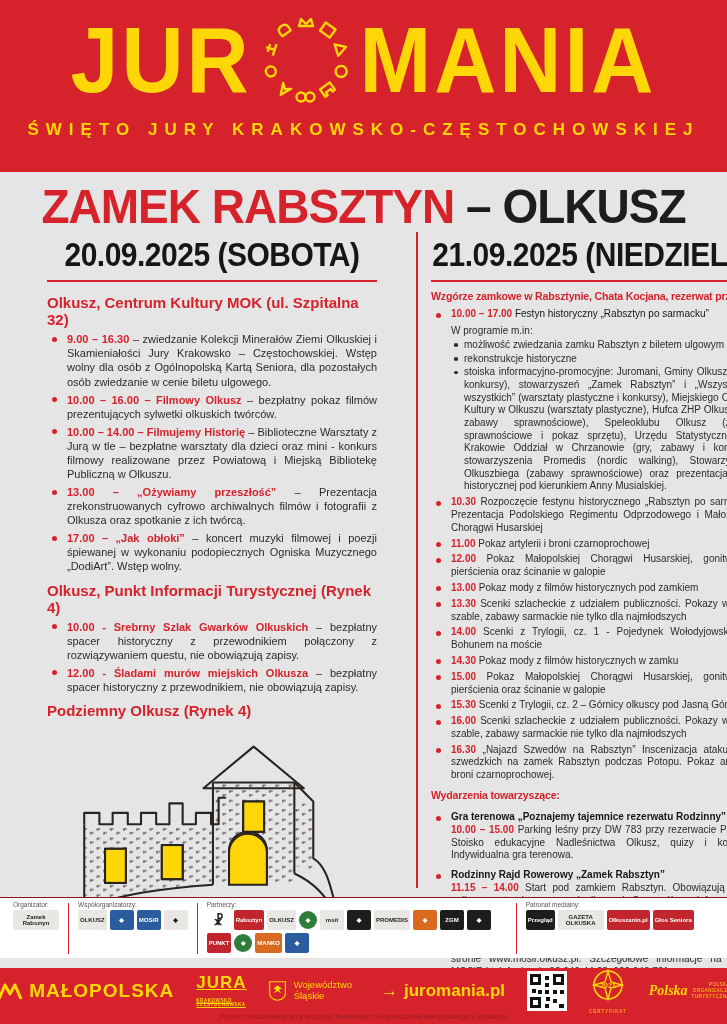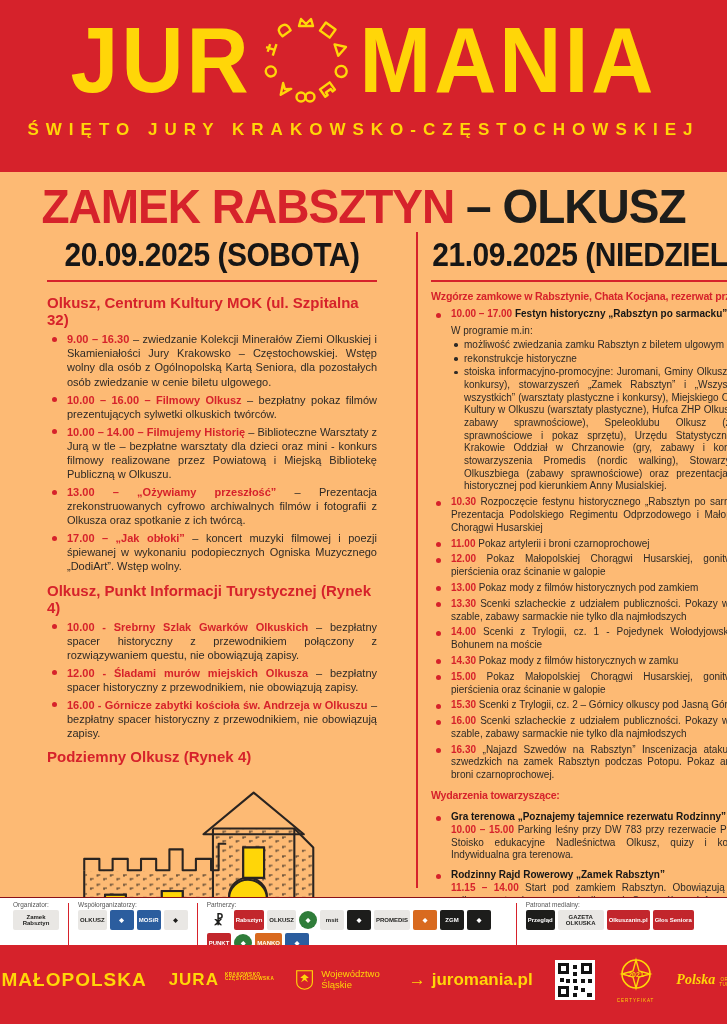--- a/index.html
+++ b/index.html
@@ -1,17 +1,17 @@
 <!DOCTYPE html>
 <html lang="pl"><head>
 <meta charset="utf-8">
 <style>
   html,body{margin:0;padding:0;}
   body{width:727px;height:1024px;font-family:"Liberation Sans",sans-serif;background:#fff;}
-  .poster{position:relative;width:727px;height:1024px;background:#fdba74;overflow:hidden;}
+  .poster{position:relative;width:727px;height:1024px;background:#e5e5e5;overflow:hidden;}
 
   
   .masthead{background:#d6222b;height:172px;box-sizing:border-box;padding-top:14px;}
   .brand{display:flex;align-items:center;justify-content:center;gap:8px;color:#ffd608;}
   .brand .word{font-size:86px;font-weight:800;letter-spacing:3px;line-height:1;transform:scaleY(1.08);}
   .subtitle{margin-top:14px;text-align:center;color:#ffd608;font-weight:700;font-size:17px;letter-spacing:7px;white-space:nowrap;}
 
   
   .event-title{text-align:center;font-weight:800;font-size:46px;letter-spacing:-1px;padding:10px 0 2px;line-height:1.05;transform:scaleY(1.05);}
   .event-title .t-red{color:#d6222b;}
@@ -23,21 +23,21 @@
   .col.right{border-left:2px solid #d6222b;padding:2px 6px 4px 13px;}
   .date-h{text-align:center;font-size:30px;font-weight:800;color:#161616;letter-spacing:-0.5px;margin:4px 0 6px;transform:scaleY(1.1);}
   .rule{border:none;border-top:2px solid #d6222b;margin:2px 0 4px;}
   .sec-title{color:#d6222b;font-weight:700;font-size:15px;margin:8px 0 3px;}
   .col.right .sec-title{font-size:10.6px;white-space:nowrap;letter-spacing:-0.2px;margin-top:4px;}
   ul.items{list-style:none;margin:0;padding:0;}
   li.item{position:relative;padding-left:20px;margin:4px 0;font-size:11px;line-height:1.28;color:#2e2a26;text-align:justify;}
   .col.right li.item{font-size:10px;margin:3px 0;}
   li.item::before{content:"";position:absolute;left:5px;top:4.5px;width:5px;height:5px;border-radius:50%;background:#d6222b;}
   .rd{color:#d6222b;font-weight:700;}
-  .bk{color:#161616;font-weight:700;}
+  .bk{color:#161616;font-weight:400;}
   .program{margin-top:4px;}
   .program-intro{font-size:10px;color:#2e2a26;margin:2px 0 1px;}
   ul.sub{list-style:none;margin:0;padding:0;}
   ul.sub li{position:relative;padding-left:13px;font-size:10px;line-height:1.27;color:#2e2a26;text-align:justify;margin:1px 0;}
   ul.sub li::before{content:"";position:absolute;left:3px;top:4.5px;width:3.5px;height:3.5px;border-radius:50%;background:#2e2a26;}
   .event-block{position:relative;padding-left:20px;margin:7px 0;font-size:10px;line-height:1.28;color:#2e2a26;text-align:justify;}
   .event-block::before{content:"";position:absolute;left:5px;top:4.5px;width:5px;height:5px;border-radius:50%;background:#d6222b;}
   .event-name{font-weight:700;color:#161616;}
   .disclaimer{margin-top:auto;font-style:italic;font-size:9.8px;line-height:1.3;color:#2e2a26;text-align:justify;padding-bottom:4px;}
   .castle-wrap{margin-top:auto;}
@@ -51,24 +51,24 @@
   .lg-tile{height:20px;min-width:24px;max-width:46px;display:flex;align-items:center;justify-content:center;font-size:6px;font-weight:700;text-align:center;line-height:1;padding:1px 2px;box-sizing:border-box;border-radius:2px;overflow:hidden;}
   .lg-dark{color:#1d1d1b;background:#e9e7e4;}
   .lg-red{color:#fff;background:#c2262c;}
   .lg-blue{color:#fff;background:#2b5d9e;}
   .lg-green{color:#fff;background:#2f7d3a;border-radius:50%;height:18px;min-width:18px;max-width:18px;}
   .lg-orange{color:#fff;background:#d96a1f;}
   .lg-black{color:#fff;background:#1d1d1b;}
   .lg-plain{color:#1d1d1b;background:none;font-size:13px;}
 
   
-  .footer-bar{position:absolute;left:0;right:0;bottom:0;height:79px;background:#d6222b;color:#ffd608;display:flex;align-items:center;justify-content:center;gap:22px;box-sizing:border-box;padding:0 14px 10px;}
+  .footer-bar{position:absolute;left:0;right:0;bottom:0;height:56px;background:#d6222b;color:#ffd608;display:flex;align-items:center;justify-content:center;gap:22px;box-sizing:border-box;padding:0 14px 10px;}
   .f-item{display:flex;align-items:center;gap:6px;}
   .f-malop{font-size:19px;font-weight:700;letter-spacing:1px;}
-  .f-jura{display:flex;flex-direction:row;align-items:flex-start;line-height:1;}
+  .f-jura{display:flex;flex-direction:column;align-items:flex-start;line-height:1;text-decoration:underline;}
   .f-jura .j1{font-size:17px;font-weight:800;letter-spacing:1px;}
   .f-jura .j2{font-size:4.6px;font-weight:700;letter-spacing:.5px;margin-top:1.5px;}
   .f-slask{display:flex;align-items:center;gap:8px;}
   .f-slask .txt{font-size:9.5px;line-height:1.15;text-align:left;}
   .f-site{font-size:17px;font-weight:800;}
   .f-cert{display:flex;flex-direction:column;align-items:center;}
   .f-cert .c-label{font-size:4.5px;letter-spacing:1px;margin-top:1px;}
   .f-pot{display:flex;align-items:center;gap:4px;text-align:right;}
   .f-pot .script{font-size:14px;font-style:italic;font-weight:700;font-family:"Liberation Serif",serif;}
   .f-pot .pot-lines{font-size:4.6px;line-height:1.3;letter-spacing:.4px;}
@@ -137,21 +137,20 @@
             <li class="item"><span class="rd">9.00 – 16.30</span> <span>– zwiedzanie Kolekcji Minerałów Ziemi Olkuskiej i Skamieniałości Jury Krakowsko – Częstochowskiej. Wstęp wolny dla osób z Ogólnopolską Kartą Seniora, dla pozostałych osób zwiedzanie w cenie biletu ulgowego.</span></li>
             <li class="item"><span class="rd">10.00 – 16.00 – Filmowy Olkusz</span> <span>– bezpłatny pokaz filmów prezentujących sylwetki olkuskich twórców.</span></li>
             <li class="item"><span class="rd">10.00 – 14.00 – Filmujemy Historię</span> <span>– Biblioteczne Warsztaty z Jurą w tle – bezpłatne warsztaty dla dzieci oraz mini - konkurs filmowy realizowane przez Powiatową i Miejską Bibliotekę Publiczną w Olkuszu.</span></li>
             <li class="item"><span class="rd">13.00 – „Ożywiamy przeszłość”</span> <span>– Prezentacja zrekonstruowanych cyfrowo archiwalnych filmów i fotografii z Olkusza oraz spotkanie z ich twórcą.</span></li>
             <li class="item"><span class="rd">17.00 – „Jak obłoki”</span> <span>– koncert muzyki filmowej i poezji śpiewanej w wykonaniu podopiecznych Ogniska Muzycznego „DodiArt”. Wstęp wolny.</span></li>
           </ul>
           <h3 class="sec-title">Olkusz, Punkt Informacji Turystycznej (Rynek 4)</h3>
           <ul class="items">
             <li class="item"><span class="rd">10.00 - Srebrny Szlak Gwarków Olkuskich</span> <span>– bezpłatny spacer historyczny z przewodnikiem połączony z rozwiązywaniem questu, nie obowiązują zapisy.</span></li>
             <li class="item"><span class="rd">12.00 - Śladami murów miejskich Olkusza</span> <span>– bezpłatny spacer historyczny z przewodnikiem, nie obowiązują zapisy.</span></li>
-            <li class="item"><span class="rd">16.00 - Górnicze zabytki kościoła św. Andrzeja w Olkuszu</span> <span>– bezpłatny spacer historyczny z przewodnikiem, nie obowiązują zapisy.</span></li>
           </ul>
           <h3 class="sec-title">Podziemny Olkusz (Rynek 4)</h3>
         </div>
       <div class="castle-wrap">
         <svg width="330" height="212" viewBox="0 0 330 224" aria-hidden="true">
           <defs>
             <pattern id="bricks" width="14" height="10" patternUnits="userSpaceOnUse">
               <path d="M1 3 h4 M2 3 v2 M8 7 h4 M9 7 v2" stroke="#2a2420" stroke-width="1" fill="none"></path>
             </pattern>
           </defs>
@@ -329,14 +328,15 @@
         <circle cx="17" cy="17" r="14" fill="none" stroke="#ffd608" stroke-width="1.6"></circle>
         <path d="M17 3 L20 14 L31 17 L20 20 L17 31 L14 20 L3 17 L14 14 z" fill="none" stroke="#ffd608" stroke-width="1.4"></path>
         <text x="17" y="19.5" font-size="7" font-weight="bold" text-anchor="middle" fill="#ffd608">2021</text>
       </svg>
       <span class="c-label">CERTYFIKAT</span>
     </div>
     <div class="f-item f-pot">
       <span class="script">Polska</span>
       <span class="pot-lines">POLSKA ORGANIZACJA TURYSTYCZNA</span>
     </div>
+    <div class="credit">Projekt zrealizowano przy wsparciu finansowym Województwa Małopolskiego i Śląskiego</div>
   </footer>
 </div>
 
 </body></html>

